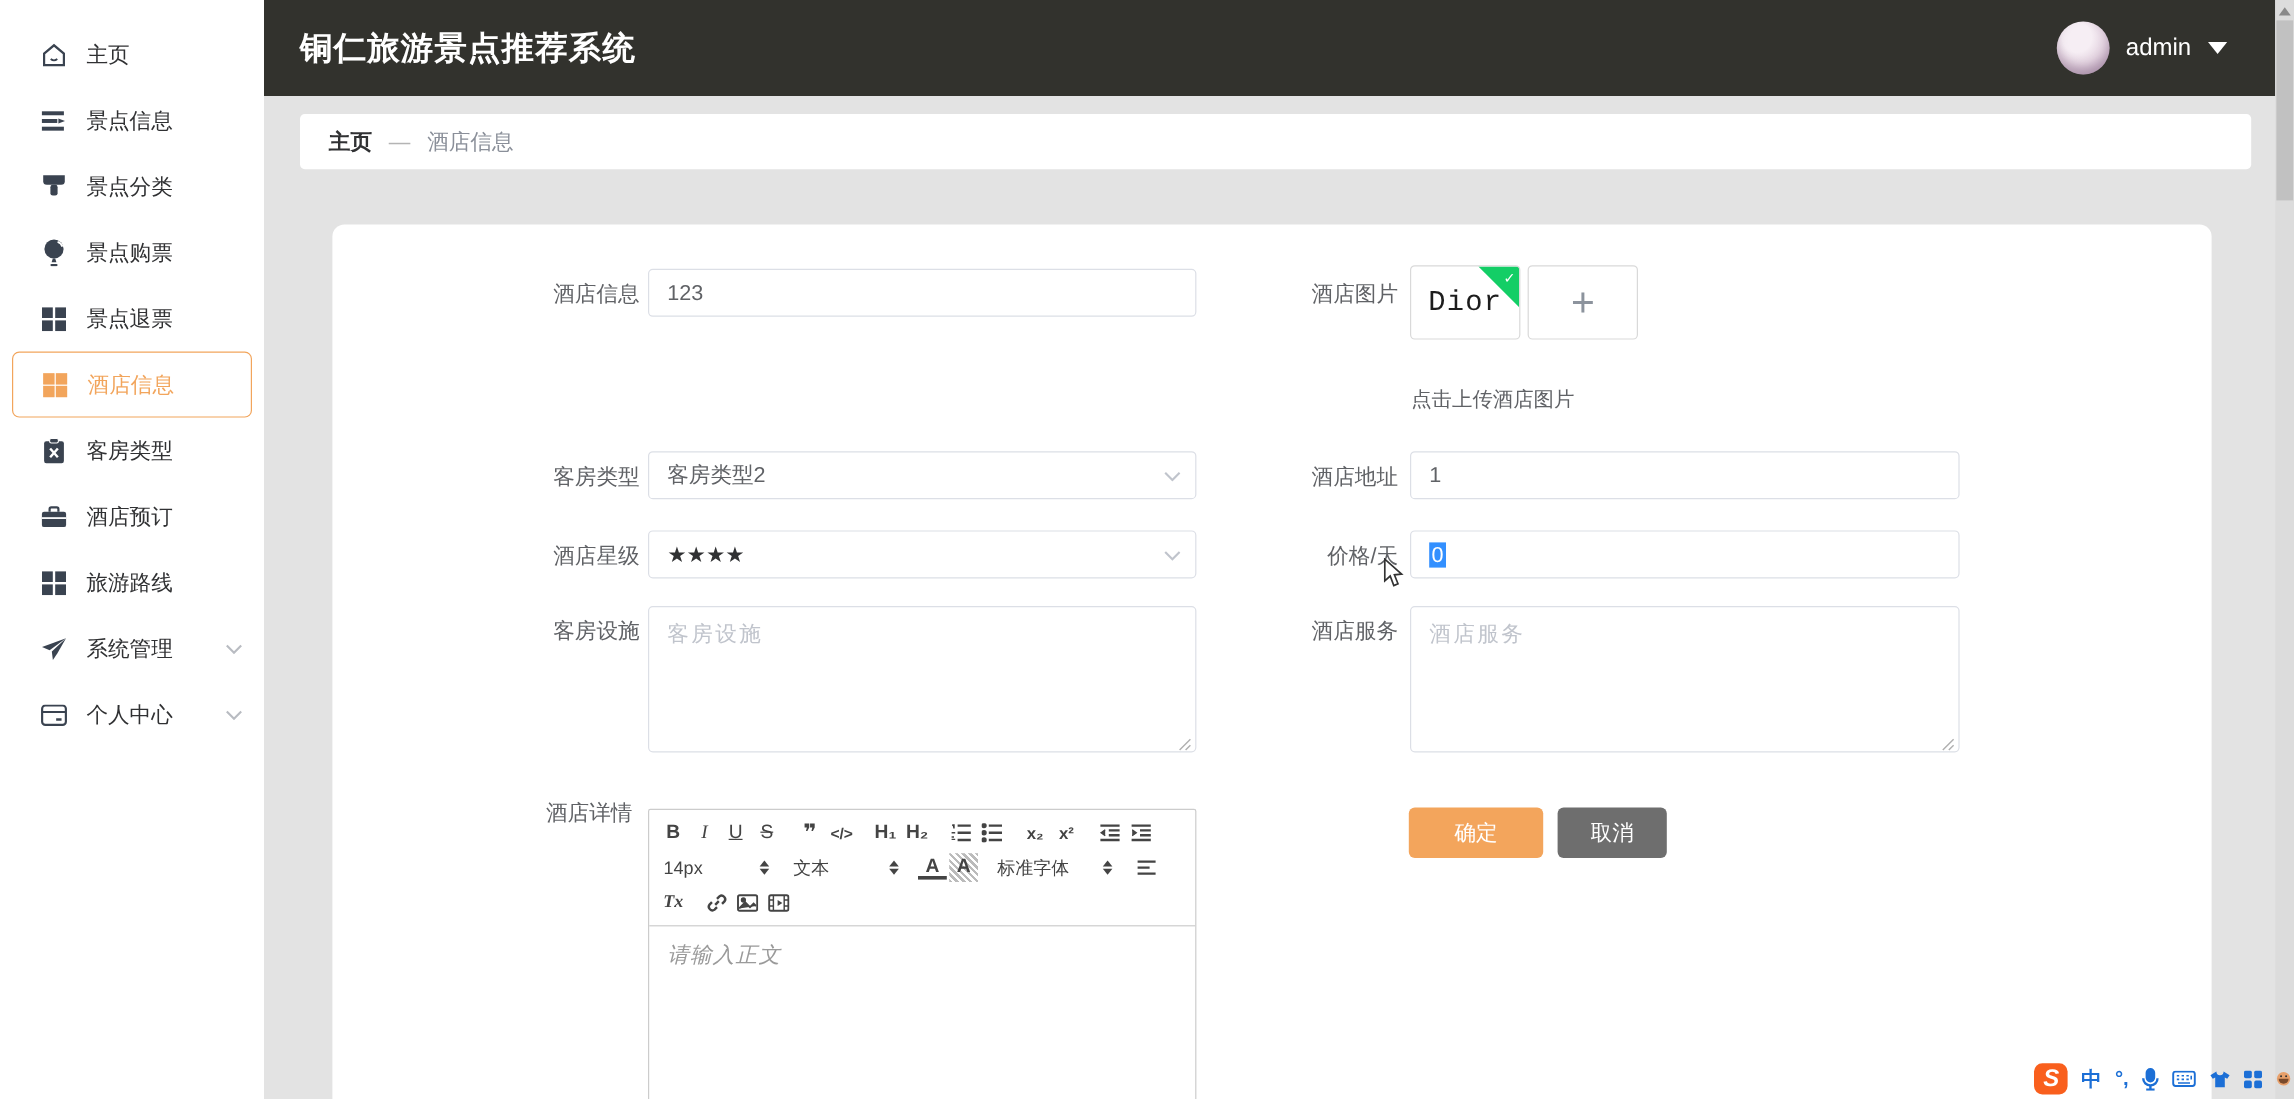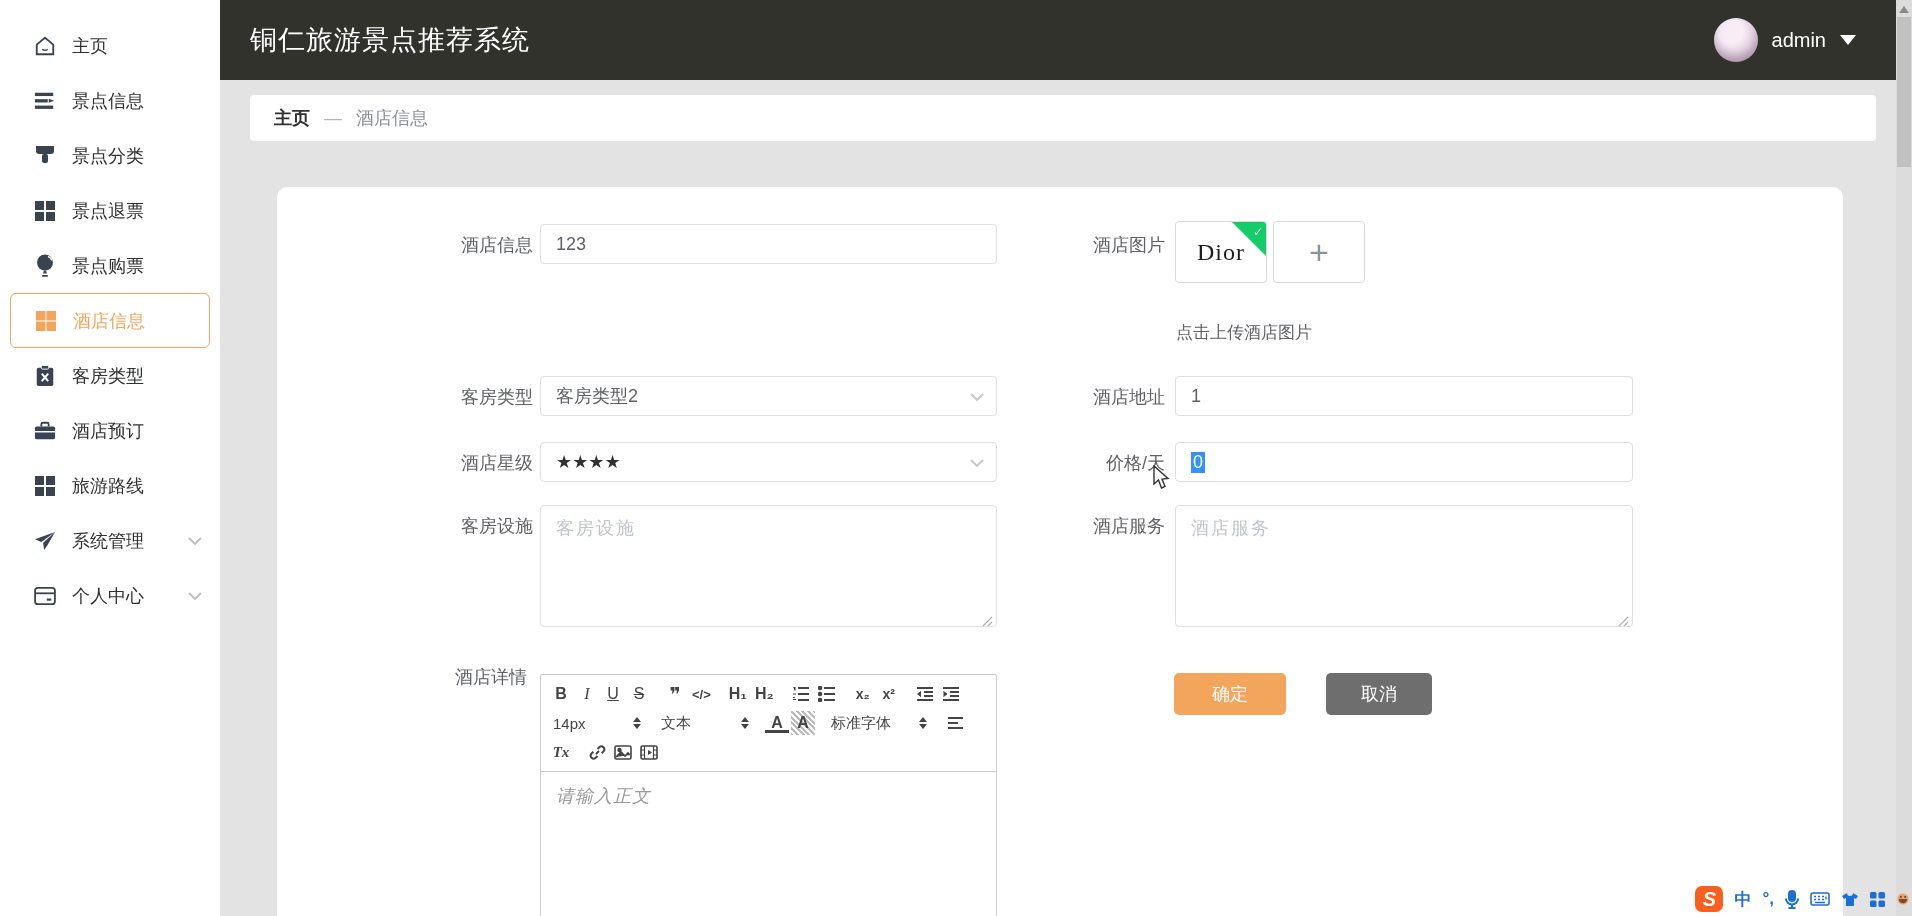--- a/index.html
+++ b/index.html
@@ -11,21 +11,21 @@
   .sidebar { position:absolute; left:0; top:0; width:220px; height:916px; background:#fff; z-index:5; padding-top:18px; }
   .side-item { position:relative; height:55px; display:flex; align-items:center; padding-left:34px; cursor:pointer; color:#303133; font-size:18px; }
   .side-item .ic { width:22px; height:22px; margin-right:16px; display:flex; align-items:center; justify-content:center; flex:0 0 22px; }
   .side-item svg { display:block; }
   .side-item.active { margin:0 10px; padding-left:24px; border:1px solid #f2a55c; border-radius:6px; color:#f2a55c; }
   .side-item.active .ic svg * { fill:#f2a55c; stroke:#f2a55c; }
   .chev { position:absolute; right:18px; top:50%; transform:translateY(-50%); }
 
   
   .header { position:absolute; left:220px; top:0; width:1676px; height:80px; background:#32322d; display:flex; align-items:center; z-index:4; }
-  .header-title { color:#fff; font-size:27px; font-weight:normal; margin-left:30px; letter-spacing:1px; }
+  .header-title { color:#fff; font-size:27px; font-weight:bold; margin-left:30px; letter-spacing:1px; }
   .user-box { margin-left:auto; margin-right:40px; display:flex; align-items:center; gap:14px; cursor:pointer; }
   .avatar { width:44px; height:44px; border-radius:50%; background:radial-gradient(circle at 38% 30%, #f6eef4 0 30%, #e3d3e0 55%, #c9b3c8 80%, #b7a0b8 100%); box-shadow:inset 0 -6px 8px rgba(120,90,120,.35); }
   .user-name { color:#fff; font-size:20px; }
   .user-caret { width:0; height:0; border-left:8px solid transparent; border-right:8px solid transparent; border-top:10px solid #fff; }
 
   
   .scrollbar { position:absolute; right:0; top:0; width:16px; height:916px; background:#dcdcdc; z-index:6; }
   .sb-arrow { position:absolute; top:2px; left:0; width:16px; height:14px; display:flex; align-items:center; justify-content:center; }
   .sb-arrow div { width:0; height:0; border-left:5px solid transparent; border-right:5px solid transparent; border-bottom:7px solid #8a8a8a; }
   .sb-thumb { position:absolute; top:17px; left:1px; width:14px; height:150px; background:#c1c1c1; }
@@ -46,30 +46,30 @@
   .tarea { position:absolute; border:1px solid #dcdfe6; border-radius:4px; background:#fff; font-size:18px; font-family:inherit; color:#606266; padding:10px 15px; resize:none; outline:none; letter-spacing:2px; }
   .tarea::placeholder { color:#c0c4cc; }
   .tinput::placeholder { color:#c0c4cc; }
   .resize-h { position:absolute; width:12px; height:12px; pointer-events:none; }
 
   .price-box { position:absolute; left:898px; top:255px; width:458px; height:40px; border:1px solid #dcdfe6; border-radius:4px; display:flex; align-items:center; padding:0 15px; font-size:18px; cursor:text; }
   .price-sel { background:#3390ff; color:#fff; padding:0 2px; }
 
   
   .thumb { position:absolute; left:898px; top:34px; width:92px; height:62px; border:1px solid #d9d9d9; border-radius:4px; background:#fff; overflow:hidden; display:flex; align-items:center; justify-content:center; cursor:pointer; }
-  .thumb-text { font-family:Liberation Serif, serif; font-size:24px; color:#1d1d1d; letter-spacing:1px; }
+  .thumb-text { font-family:Liberation Mono, monospace; font-size:24px; color:#1d1d1d; letter-spacing:1px; }
   .thumb-badge { position:absolute; top:0; right:0; width:0; height:0; border-left:34px solid transparent; border-top:34px solid #13ce66; }
   .thumb-check { position:absolute; top:3px; right:3px; color:#fff; font-size:12px; }
   .upload-plus { position:absolute; left:996px; top:34px; width:92px; height:62px; border:1px solid #d9d9d9; border-radius:4px; background:#fff; display:flex; align-items:center; justify-content:center; font-size:34px; color:#8c939d; font-weight:300; cursor:pointer; }
   .upload-hint { position:absolute; left:899px; top:134px; font-size:17px; color:#606266; }
 
   
   .btn { position:absolute; height:42px; border:none; border-radius:5px; color:#fff; font-size:18px; font-family:inherit; cursor:pointer; }
   .btn-confirm { left:897px; top:486px; width:112px; background:#f3a55c; }
-  .btn-cancel { left:1021px; top:486px; width:106px; background:#6e6e6e;margin-left:28px; }
+  .btn-cancel { left:1021px; top:486px; width:91px; background:#6e6e6e; }
 
   
   .editor { position:absolute; left:263px; top:487px; width:457px; height:373px; border:1px solid #ccc; border-radius:2px; background:#fff; }
   .ed-toolbar { border-bottom:1px solid #ccc; padding:7px 8px; display:flex; flex-wrap:wrap; row-gap:5px; column-gap:2px; align-items:center; }
   .ed-btn { min-width:24px; height:24px; display:inline-flex; align-items:center; justify-content:center; color:#444; font-size:16px; cursor:pointer; padding:0 3px; }
   .ed-btn svg { display:block; }
   .b{font-weight:bold;} .i{font-style:italic; font-family:"Liberation Serif",serif;} .u{text-decoration:underline;} .s{text-decoration:line-through;}
   .grp { display:inline-flex; margin-right:10px; gap:2px; align-items:center; }
   .picker { display:inline-flex; align-items:center; justify-content:space-between; width:96px; height:24px; color:#444; font-size:15px; cursor:pointer; padding:0 4px; }
   .arrows { display:flex; flex-direction:column; gap:2px; }
@@ -121,39 +121,39 @@
       <span class="ic">
         <svg width="20" height="22" viewBox="0 0 20 22">
             <path d="M1 1h18v5a3 3 0 0 1-3 3H4a3 3 0 0 1-3-3z" fill="#3a4350"></path>
             <rect x="7" y="9" width="6" height="9" rx="2" fill="#3a4350"></rect>
           </svg>
       </span>
       <span>景点分类</span>
     </div>
     <div class="side-item">
       <span class="ic">
+        <svg width="20" height="23" viewBox="0 0 20 23">
+            <circle cx="10" cy="8.5" r="8" fill="#3a4350"></circle>
+            <path d="M13 2.5a6 6 0 0 1 4 4" stroke="#fff" stroke-width="1.6" fill="none"></path>
+            <path d="M9 16.5h2l1 3h-4z" fill="#3a4350"></path>
+            <rect x="7" y="21" width="6" height="1.8" rx="0.9" fill="#3a4350"></rect>
+          </svg>
+      </span>
+      <span>景点购票</span>
+    </div>
+    <div class="side-item">
+      <span class="ic">
         <svg width="20" height="20" viewBox="0 0 20 20">
             <rect x="0" y="0" width="9" height="9" fill="#3a4350"></rect>
             <rect x="11" y="0" width="9" height="9" fill="#3a4350"></rect>
             <rect x="0" y="11" width="9" height="9" fill="#3a4350"></rect>
             <rect x="11" y="11" width="9" height="9" fill="#3a4350"></rect>
           </svg>
       </span>
       <span>景点退票</span>
-    </div>
-    <div class="side-item">
-      <span class="ic">
-        <svg width="20" height="23" viewBox="0 0 20 23">
-            <circle cx="10" cy="8.5" r="8" fill="#3a4350"></circle>
-            <path d="M13 2.5a6 6 0 0 1 4 4" stroke="#fff" stroke-width="1.6" fill="none"></path>
-            <path d="M9 16.5h2l1 3h-4z" fill="#3a4350"></path>
-            <rect x="7" y="21" width="6" height="1.8" rx="0.9" fill="#3a4350"></rect>
-          </svg>
-      </span>
-      <span>景点购票</span>
     </div>
     <div class="side-item active">
       <span class="ic">
         <svg width="20" height="20" viewBox="0 0 20 20">
             <rect x="0" y="0" width="9" height="9" fill="#f2a55c"></rect>
             <rect x="11" y="0" width="9" height="9" fill="#f2a55c"></rect>
             <rect x="0" y="11" width="9" height="9" fill="#f2a55c"></rect>
             <rect x="11" y="11" width="9" height="9" fill="#f2a55c"></rect>
           </svg>
       </span>

